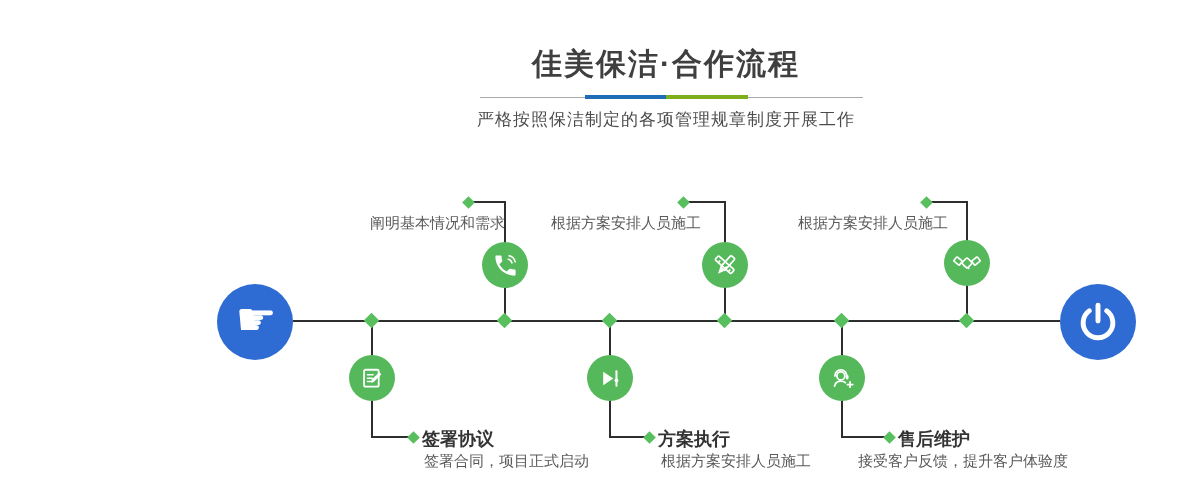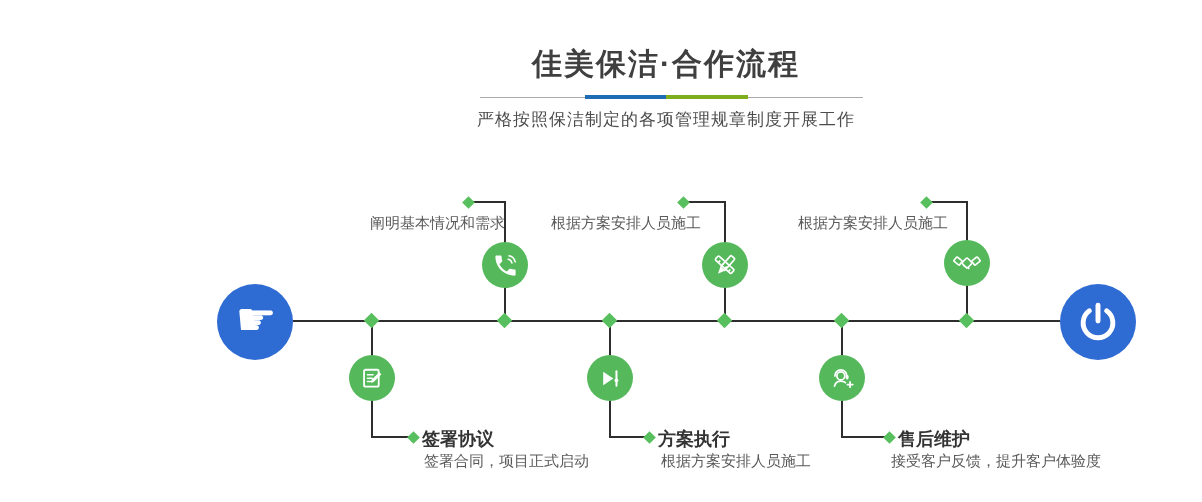--- a/index.html
+++ b/index.html
@@ -149,15 +149,15 @@
 
   <div class="st-desc ta-c" style="left:698px;top:214px;width:185px;">根据方案安排人员施工</div>
 
   <div class="st-title" style="left:357px;top:427px;">签署协议</div>
   <div class="st-desc" style="left:359px;top:452px;">签署合同，项目正式启动</div>
 
   <div class="st-title" style="left:593px;top:427px;text-align:right;">方案执行</div>
   <div class="st-desc" style="left:596px;top:452px;">根据方案安排人员施工</div>
 
   <div class="st-title" style="left:833px;top:427px;">售后维护</div>
-  <div class="st-desc" style="left:826px;top:452px;">接受客户反馈，提升客户体验度</div>
+  <div class="st-desc" style="left:793px;top:452px;">接受客户反馈，提升客户体验度</div>
 
 </div>
 
 </body></html>

